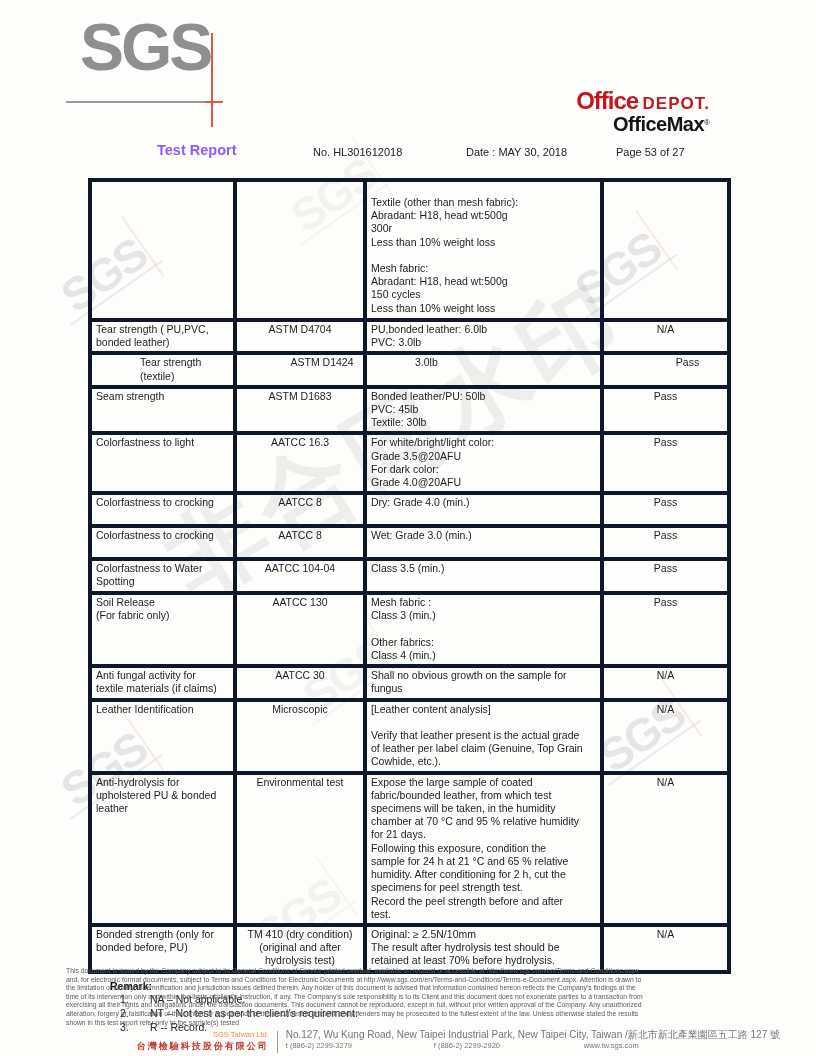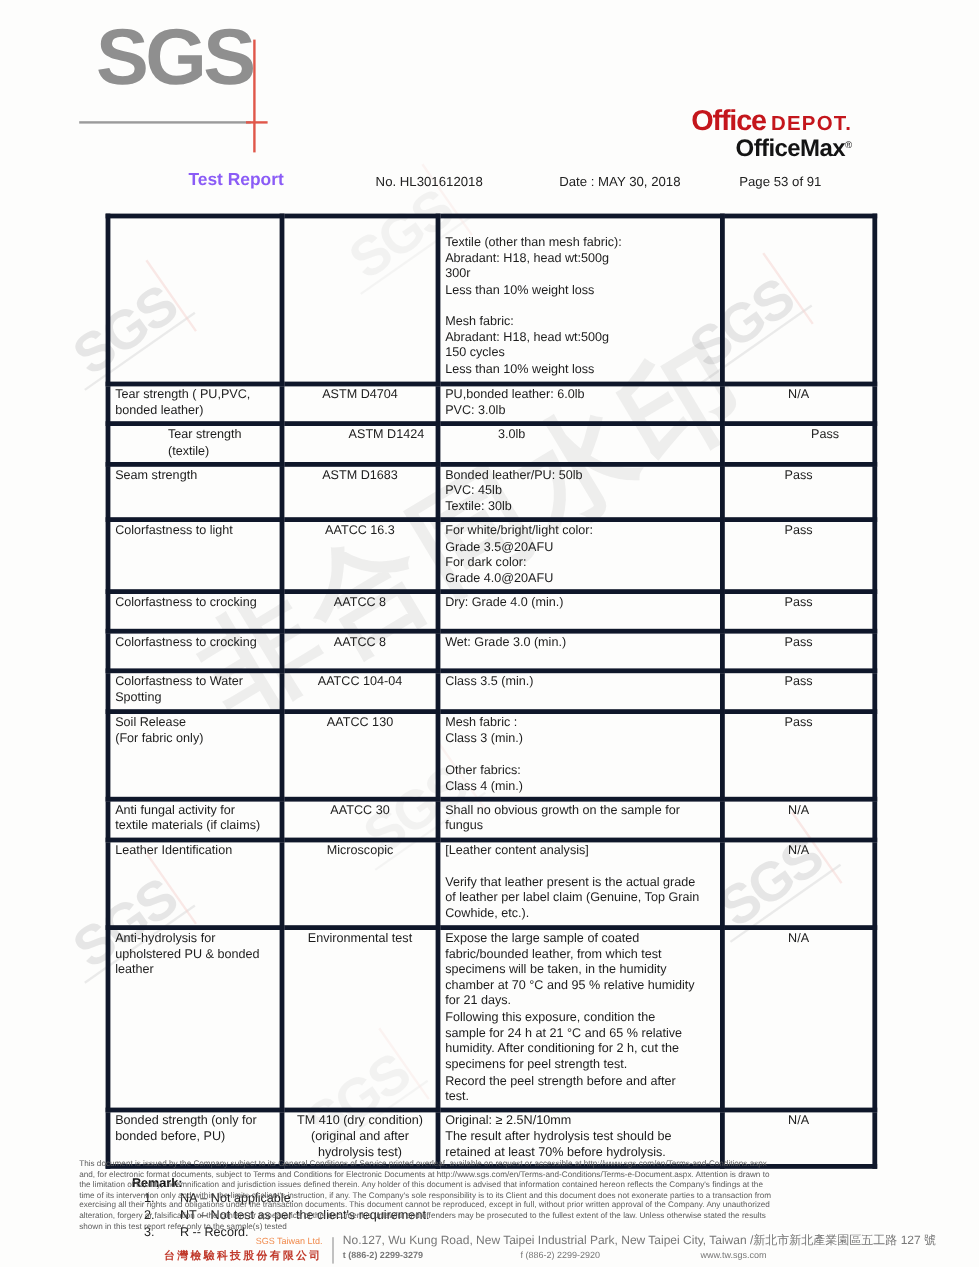--- a/index.html
+++ b/index.html
@@ -67,21 +67,21 @@
   .legal{position:absolute;left:66px;top:967px;width:692px;}
   .legal div{font-size:6.8px;line-height:8.6px;color:#5c5c5c;white-space:nowrap;}
   .foot{position:absolute;left:66px;top:1030px;width:714px;display:flex;align-items:flex-start;}
   .foot-left{width:212px;text-align:right;}
   .foot-left .en{font-size:7.5px;color:#f08a4c;line-height:10px;}
   .foot-left .zh{font-size:9px;font-weight:bold;color:#c0392b;letter-spacing:2px;line-height:12px;}
   .foot-div{width:1px;background:#9a9a9a;height:22px;margin:1px 8px 0 8px;}
   .foot-right{flex:1;}
   .foot-right .addr{font-size:10px;color:#767676;line-height:10px;white-space:nowrap;}
   .foot-right .tels{display:flex;font-size:7.5px;color:#767676;line-height:12px;}
-  .foot-right .tels .tel{width:148px;font-weight:bold;}
+  .foot-right .tels .tel{width:148px;}
   .foot-right .tels .fax{width:150px;}
 </style>
 </head>
 <body>
 
 <div class="page">
 
   <div class="wm wm-sgs dim" style="left:288px;top:168px;">
     <span class="t">SGS</span><span class="u"></span><span class="rv"></span>
   </div>
@@ -118,21 +118,21 @@
         <span class="depot">DEPOT.</span>
       </div>
       <div>
         <span class="omax">OfficeMax</span><span class="reg">®</span>
       </div>
     </div>
 
     <div class="report-title">Test Report</div>
     <div class="report-no">No. HL301612018</div>
     <div class="report-date">Date : MAY 30, 2018</div>
-    <div class="report-page">Page 53 of 91</div>
+    <div class="report-page">Page 53 of 27</div>
 
     <div class="content">
       <table class="results">
         <colgroup>
           <col style="width:145px">
             <col style="width:130px">
             <col style="width:237px">
             <col style="width:127px">
         </colgroup>
         <tbody id="results-body">

